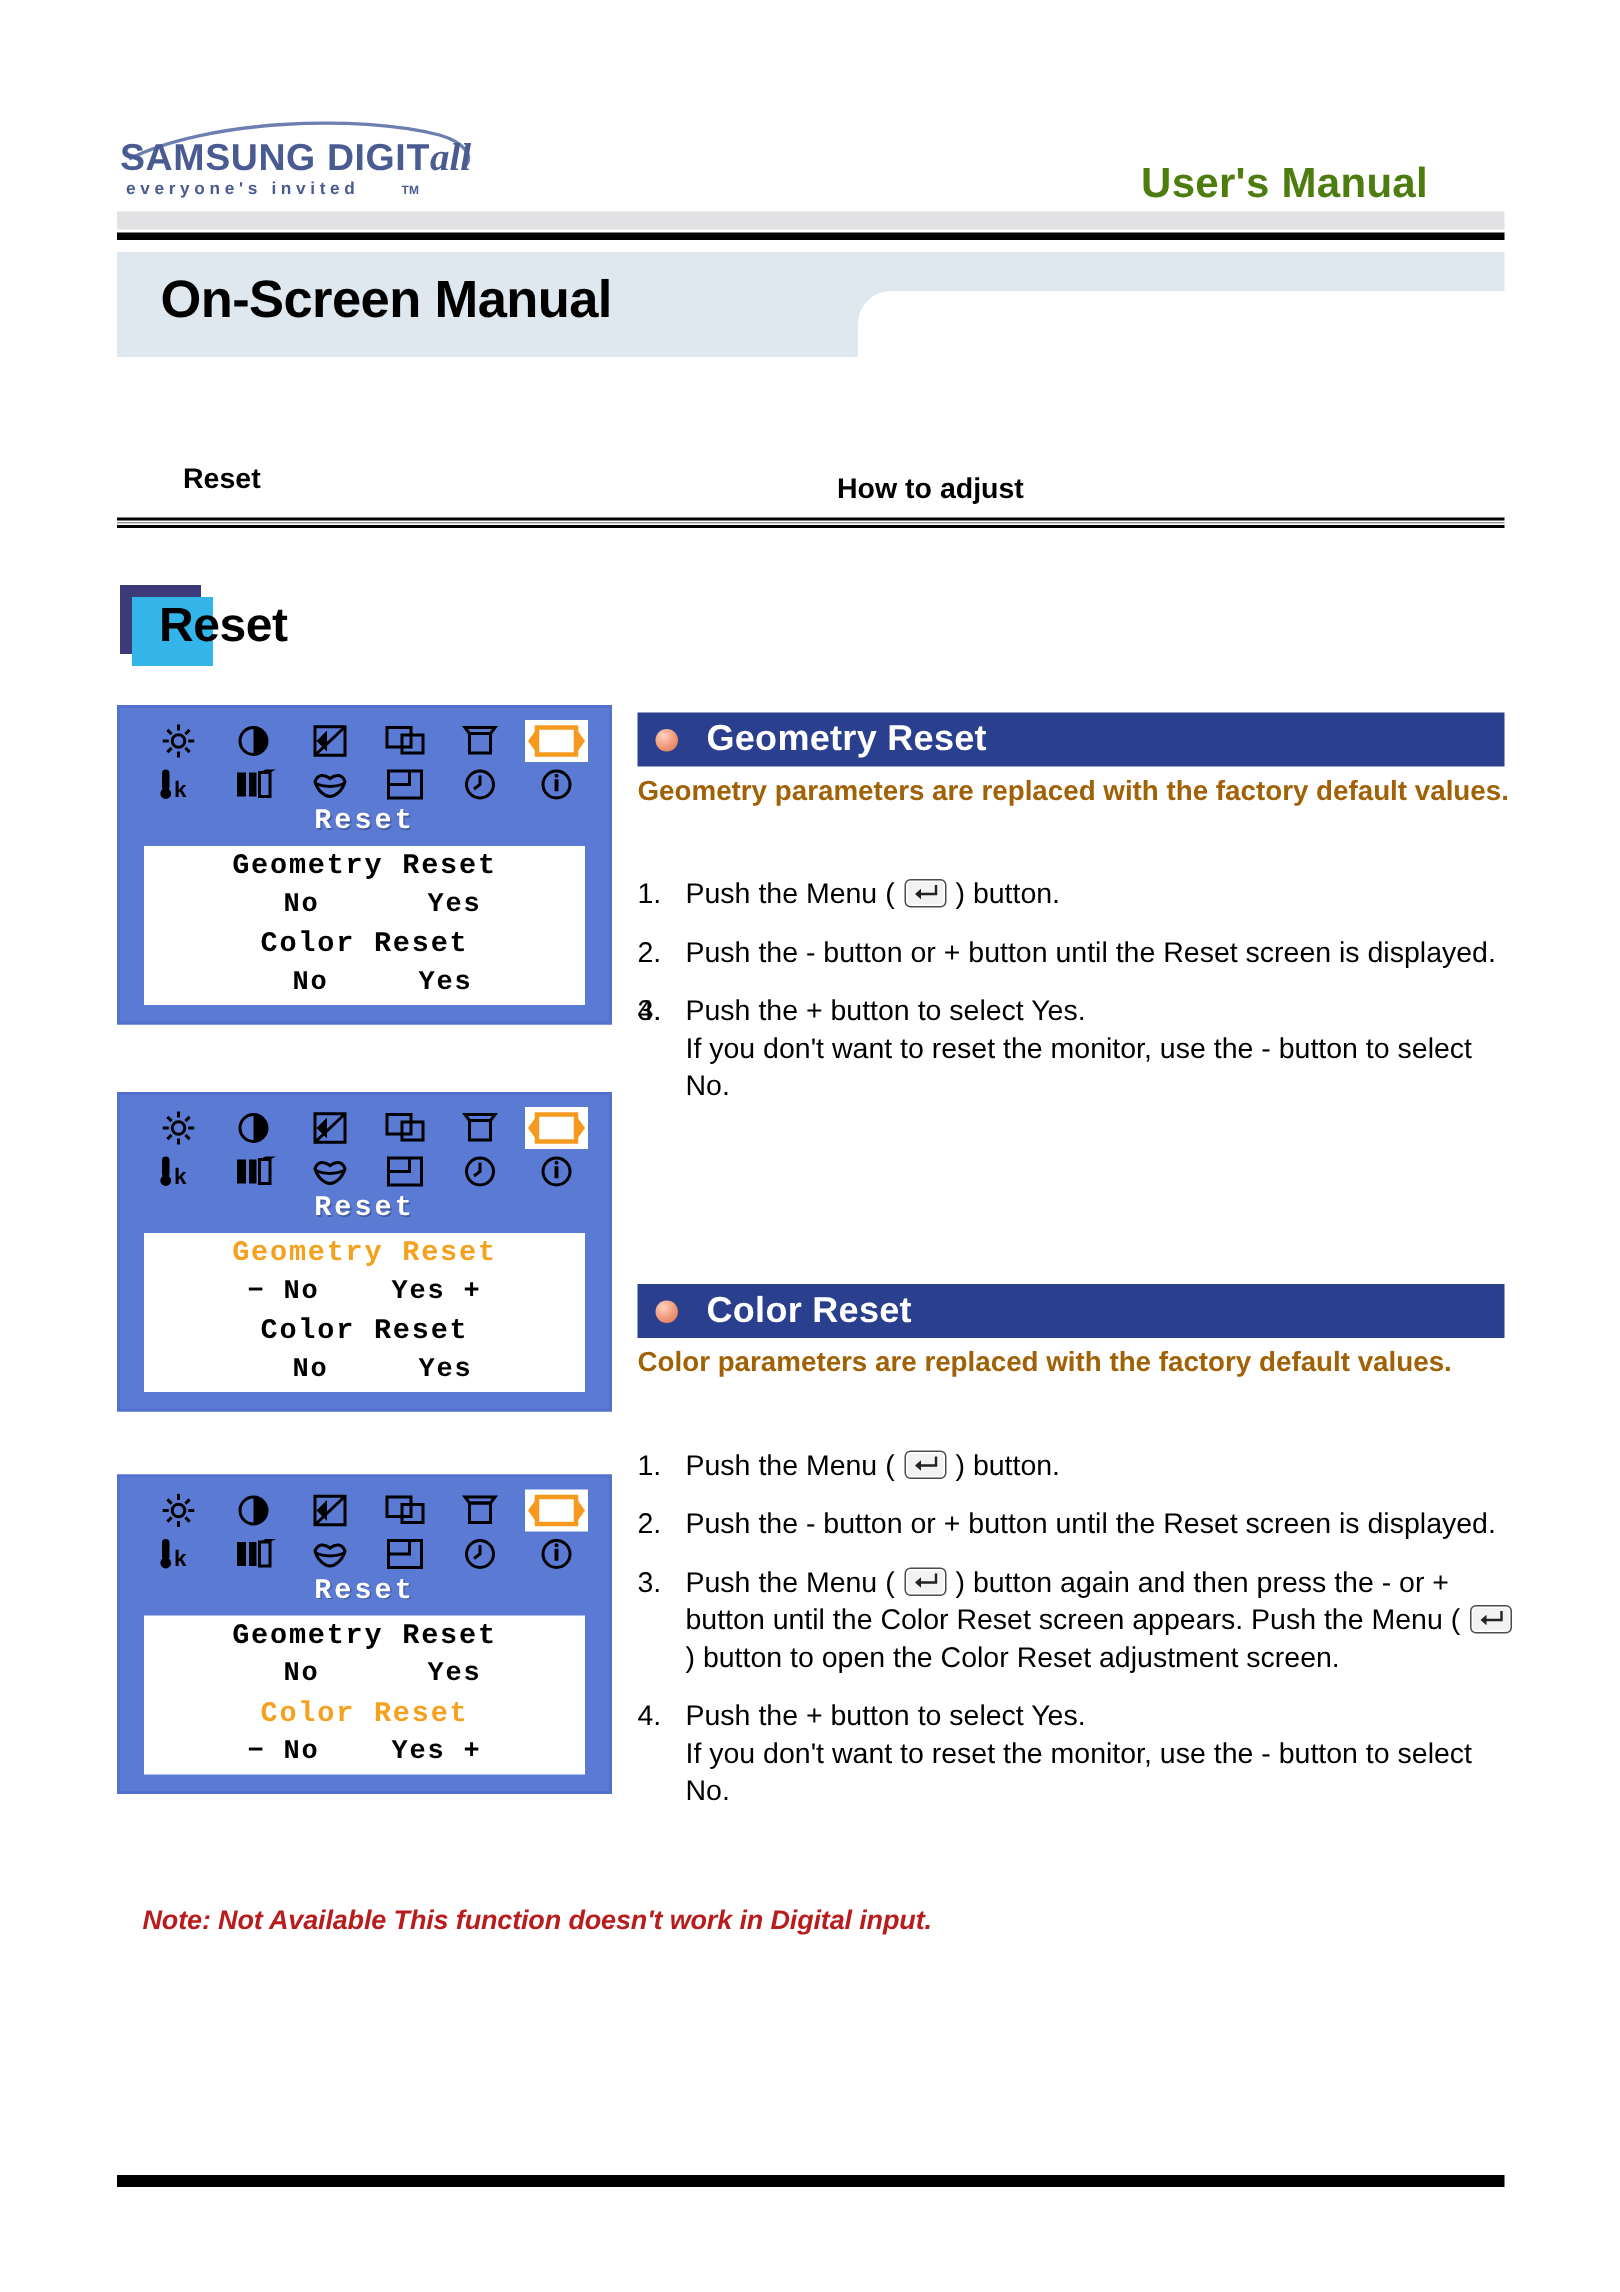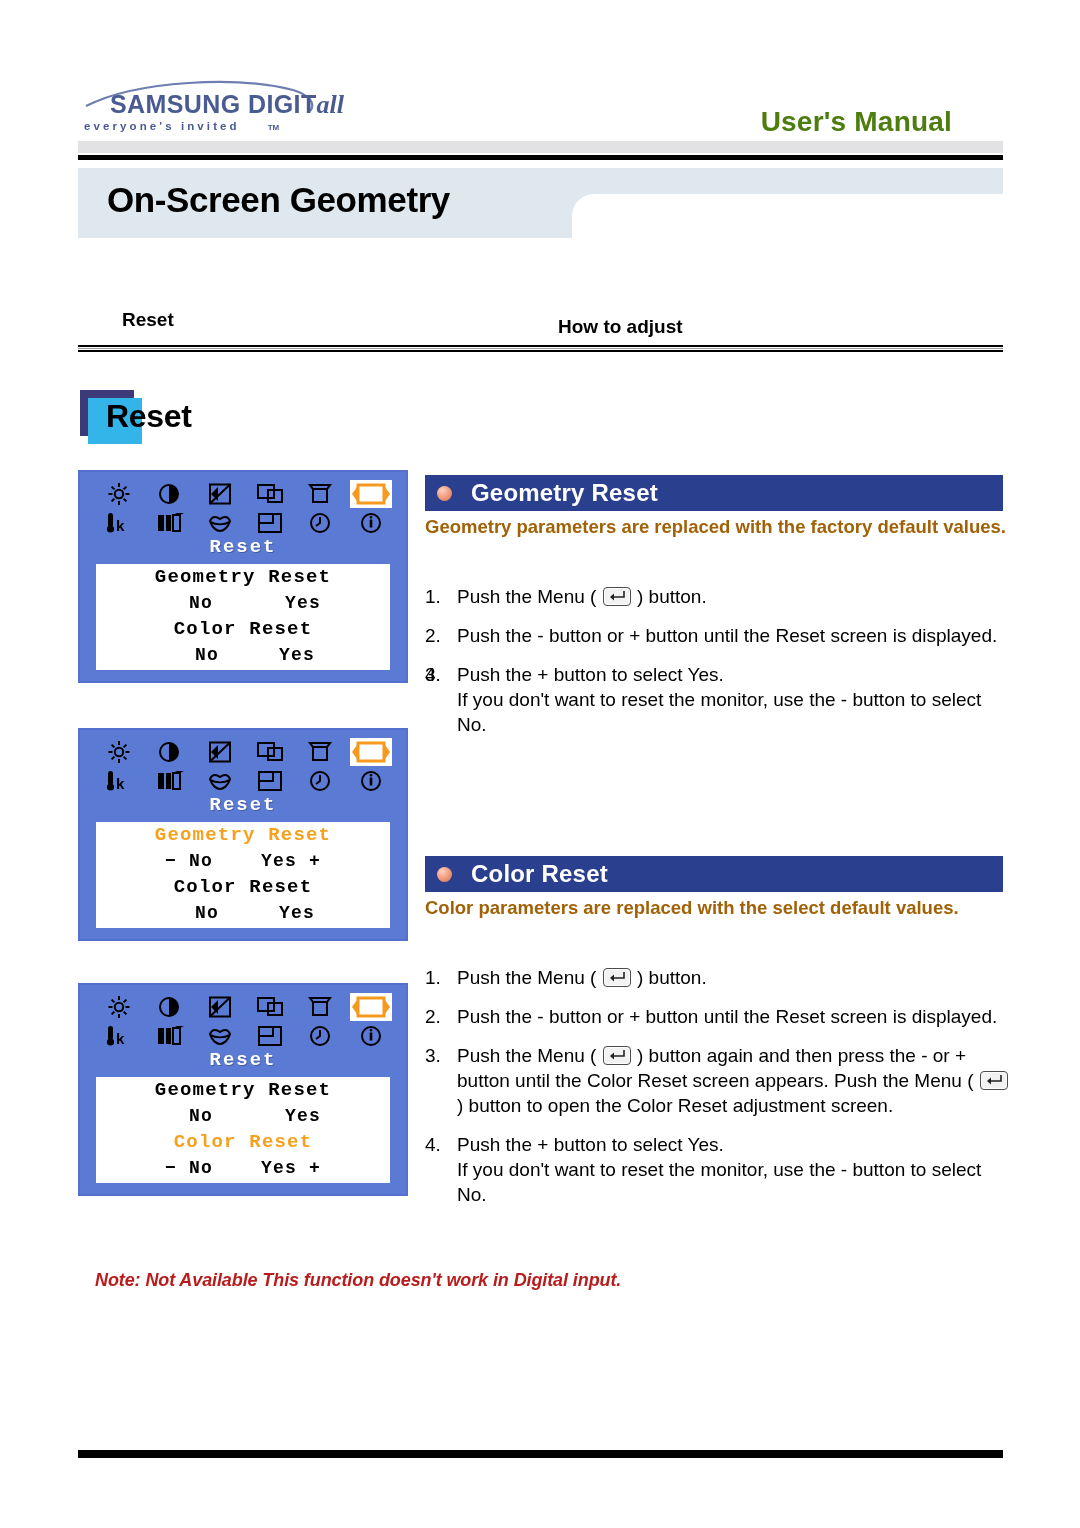--- a/index.html
+++ b/index.html
@@ -35,21 +35,20 @@
     font-family: "Liberation Sans", sans-serif;
     font-weight: bold;
     font-size: 25px;
     letter-spacing: 0.4px;
     color: #4a5b92;
     line-height: 1;
     position: absolute;
     left: 2px;
     top: 14px;
     white-space: nowrap;
-    margin-left: 30px;
   }
   .logo-main .it-all {
     font-style: italic;
     font-family: "Liberation Serif", serif;
     font-weight: bold;
     font-size: 26px;
     letter-spacing: 0px;
   }
   .logo-swoosh {
     position: absolute;
@@ -370,21 +369,21 @@
   </div>
 
   <div class="users-manual">User's Manual</div>
 
   <div class="grayband"></div>
   <div class="rule-black-top"></div>
 
   <div class="title-band"></div>
   <div class="title-tab"></div>
   <div class="title-tab-round"></div>
-  <div class="page-title">On-Screen Geometry</div>
+  <div class="page-title">On-Screen Manual</div>
 
   <div class="col-menu">Reset</div>
   <div class="col-how">How to adjust</div>
   <div class="dbl-rule">
     <div class="r1"></div>
       <div class="r2"></div>
       <div class="r3"></div>
   </div>
 
   <div class="reset-heading">
@@ -609,21 +608,21 @@
                 <path d="M7 3.5L3 7l4 3.5z" fill="#222"></path>
               </svg></span> ) button.</span></div>
         <div class="step"><span class="num">2.</span><span>Push the - button or + button until the Reset screen is displayed.</span></div>
         <div class="step"><span class="num">3.</span></div>
         <div class="step"><span class="num">4.</span><span>Push the + button to select Yes.<br>If you don't want to reset the monitor, use the - button to select No.</span></div>
       </div>
       <div class="sec-bar color">
         <span class="sec-bullet"></span>
         <span class="sec-title">Color Reset</span>
       </div>
-      <div class="sec-desc color">Color parameters are replaced with the select default values.</div>
+      <div class="sec-desc color">Color parameters are replaced with the factory default values.</div>
       <div class="steps color">
         <div class="step"><span class="num">1.</span><span>Push the Menu ( <span class="menu-btn"><svg width="20" height="13" viewBox="0 0 20 13">
                 <path d="M17 1v6H5" fill="none" stroke="#222" stroke-width="1.6"></path>
                 <path d="M7 3.5L3 7l4 3.5z" fill="#222"></path>
               </svg></span> ) button.</span></div>
         <div class="step"><span class="num">2.</span><span>Push the - button or + button until the Reset screen is displayed.</span></div>
         <div class="step"><span class="num">3.</span><span>Push the Menu ( <span class="menu-btn"><svg width="20" height="13" viewBox="0 0 20 13">
                 <path d="M17 1v6H5" fill="none" stroke="#222" stroke-width="1.6"></path>
                 <path d="M7 3.5L3 7l4 3.5z" fill="#222"></path>
               </svg></span> ) button again and then press the - or + button until the Color Reset screen appears. Push the Menu ( <span class="menu-btn"><svg width="20" height="13" viewBox="0 0 20 13">

